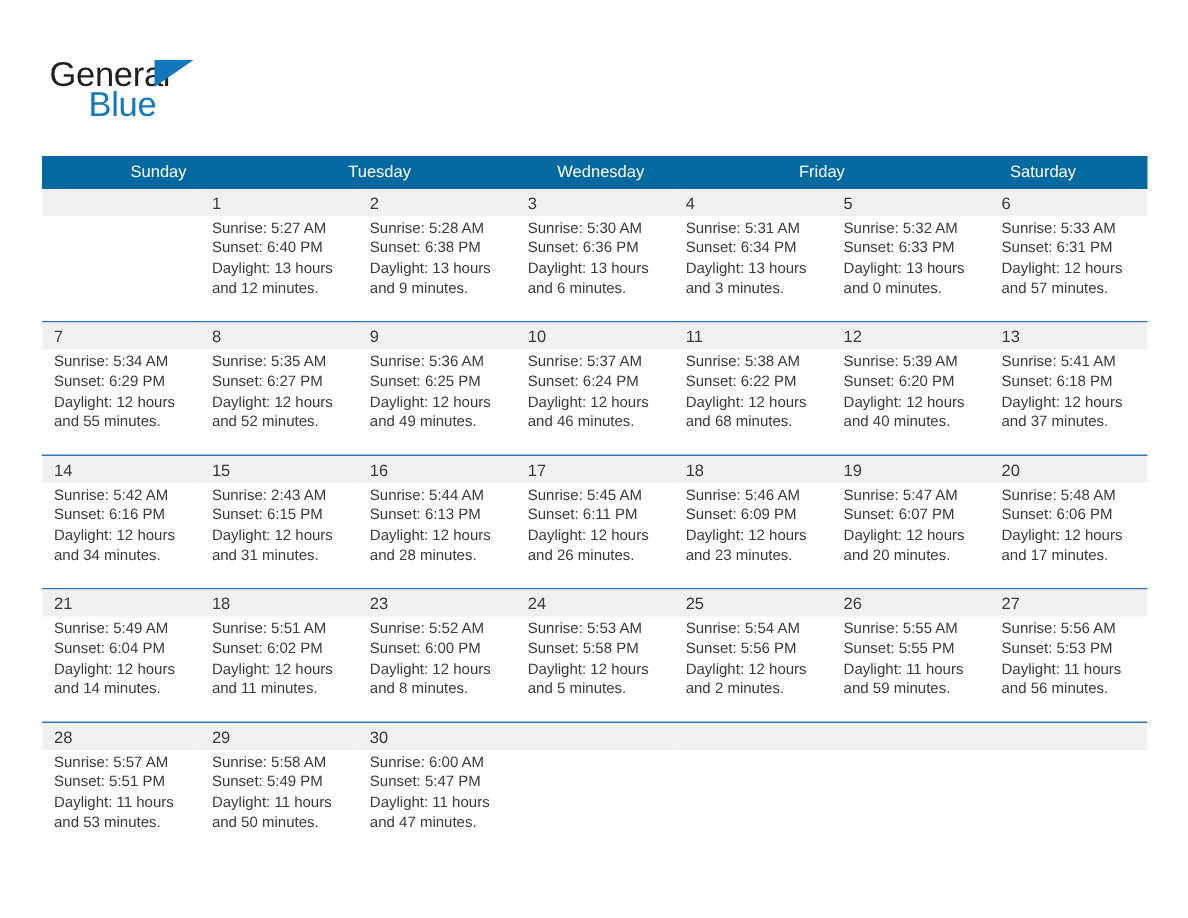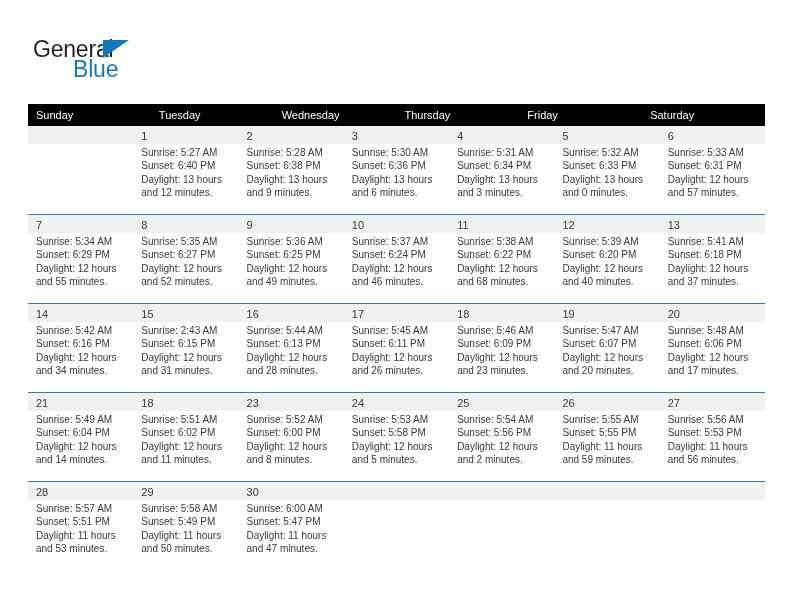--- a/index.html
+++ b/index.html
@@ -25,21 +25,21 @@
     font-family:"Liberation Sans", sans-serif;
     text-align:right;
   }
   .logo-tri {
     position:absolute; left:70px; top:4px;
     width:0; height:0;
     border-left:26px solid #1278be;
     border-bottom:18px solid transparent;
   }
   .logo-blue {
-    position:absolute; left:40px; top:20px;
+    position:absolute; left:26px; top:20px;
     font-size:23px; color:#1278be; letter-spacing:-0.2px;
     font-family:"Liberation Sans", sans-serif;
   }
   .title-block {
     position:absolute; right:34px; top:30px; text-align:right;
   }
   .cal-title {
     font-size:28px; font-weight:400; color:#2b2b2b; line-height:34px;
     white-space:nowrap;
   }
@@ -48,21 +48,22 @@
     margin-top:5px; white-space:nowrap;
   }
 
   
   .calendar {
     position:absolute; left:28px; top:104px;
     width:737px;
   }
   .weekheader {
     display:flex; width:100%; height:22px;
-    background:#000000;
+    background:#0369a1;
+    text-align:center;
   }
   .weekheader .wh {
     flex:1 1 0; min-width:0;
     color:#ffffff; font-size:11px; line-height:22px;
     padding-left:8px;
     white-space:nowrap; overflow:hidden;
   }
 
   .week {
     display:flex; width:100%;
@@ -108,21 +109,20 @@
     </div>
 
 
   </div>
 
   <div class="calendar">
     <div class="weekheader" id="weekday-row">
         <div class="wh">Sunday</div>
         <div class="wh">Tuesday</div>
         <div class="wh">Wednesday</div>
-        <div class="wh">Thursday</div>
         <div class="wh">Friday</div>
         <div class="wh">Saturday</div>
       </div>
     <div id="weeks-container">
         <div class="week">
           <div class="daycell empty">
             <div class="daynum-band"><span class="daynum"></span></div>
             <div class="daybody"></div>
           </div>
           <div class="daycell">

